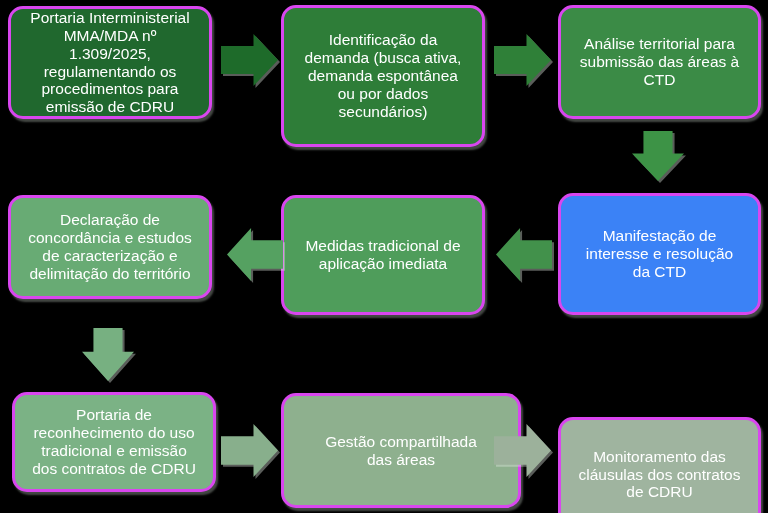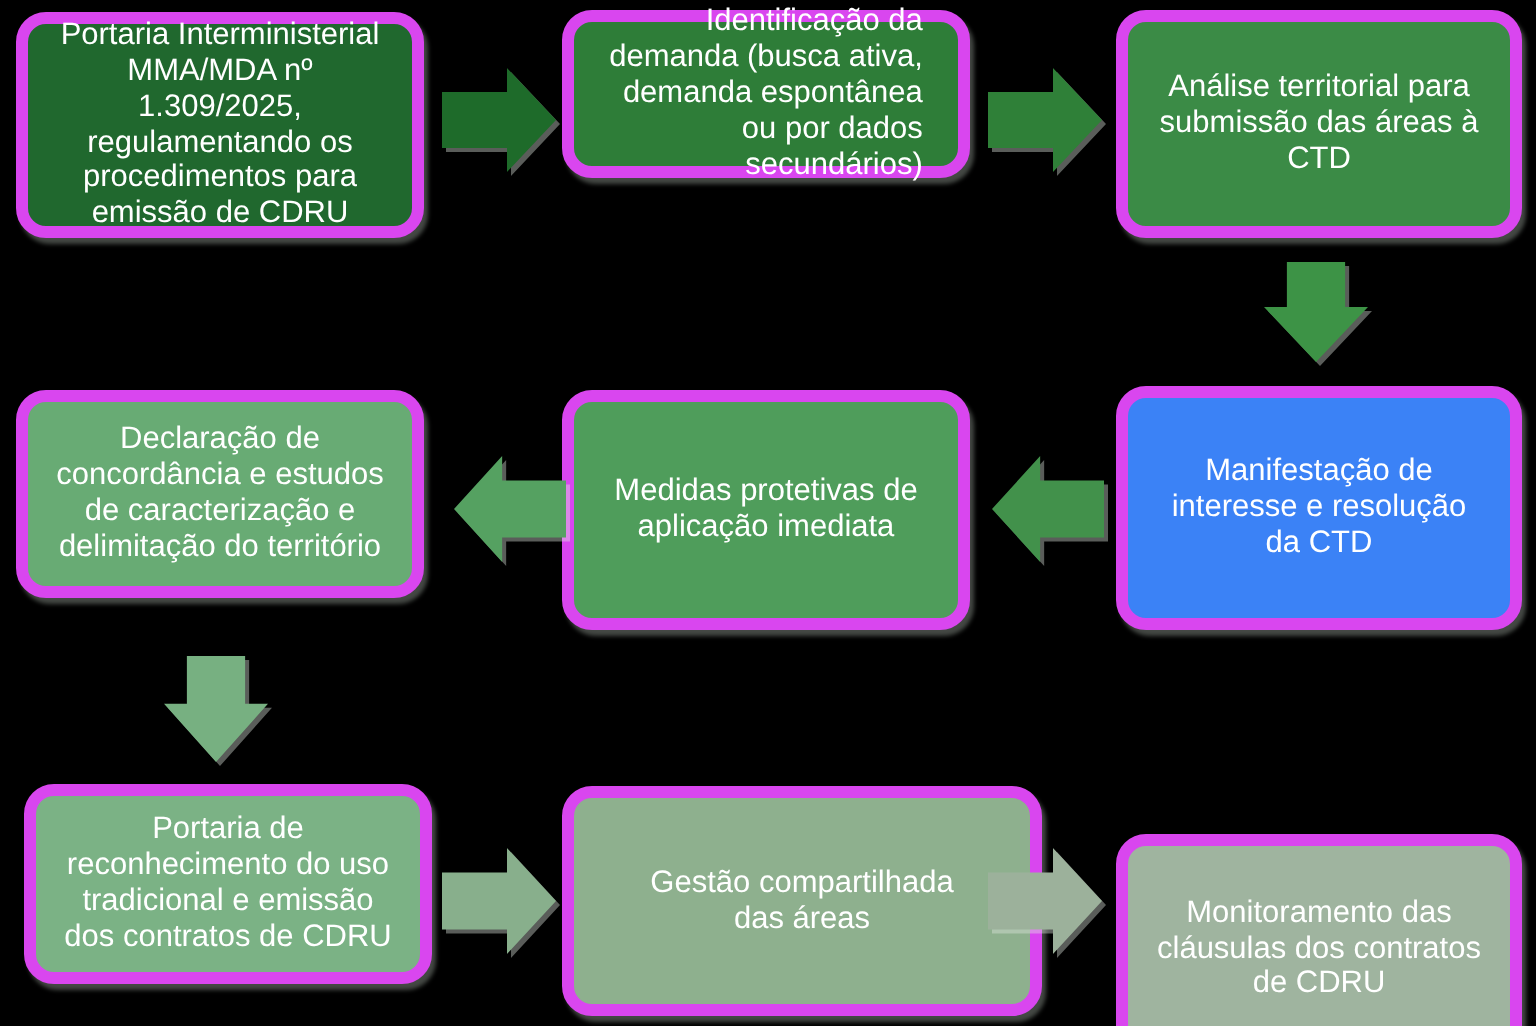--- a/index.html
+++ b/index.html
@@ -8,21 +8,21 @@
     position: relative;
     width: 768px;
     height: 513px;
     background: #000;
     overflow: hidden;
     font-family: "Liberation Sans", sans-serif;
   }
   .box {
     position: absolute;
     box-sizing: border-box;
-    border: 6px solid #d946ef;
+    border: 3px solid #d946ef;
     border-radius: 15px;
     display: flex;
     align-items: center;
     justify-content: center;
     color: #ffffff;
     text-align: center;
     font-size: 15.5px;
     line-height: 1.15;
     padding: 4px 6px;
     box-shadow: 2px 3px 2px rgba(150,160,150,0.45);
@@ -33,21 +33,21 @@
     position: absolute;
     filter: drop-shadow(2px 2px 0 rgba(225,232,225,0.4));
   }
   .arrow { width: 100%; height: 100%; }
   .arrow.right { clip-path: polygon(0 23%, 57% 23%, 57% 0, 100% 50%, 57% 100%, 57% 77%, 0 77%); }
   .arrow.left  { clip-path: polygon(100% 23%, 43% 23%, 43% 0, 0 50%, 43% 100%, 43% 77%, 100% 77%); }
   .arrow.down  { clip-path: polygon(22% 0, 78% 0, 78% 45%, 100% 45%, 50% 100%, 0 45%, 22% 45%); }
 
   
   .b1 { left: 8px;   top: 6px; width: 204px; height: 113px; }
-  .b2 { left: 281px; top: 5px; width: 204px; height: 84px; text-align: right; }
+  .b2 { left: 281px; top: 5px; width: 204px; height: 142px; }
   .b3 { left: 558px; top: 5px; width: 203px; height: 114px; }
   
   .b4 { left: 558px; top: 193px; width: 203px; height: 122px; }
   .b5 { left: 281px; top: 195px; width: 204px; height: 120px; }
   .b6 { left: 8px;   top: 195px; width: 204px; height: 104px; }
   
   .b7 { left: 12px;   top: 392px; width: 204px; height: 100px; }
   .b8 { left: 281px; top: 393px; width: 240px; height: 115px; }
   .b9 { left: 558px; top: 393px; width: 203px; height: 115px; }
 
@@ -84,21 +84,21 @@
     <span class="box-label">Análise territorial para
 submissão das áreas à
 CTD</span>
   </div>
   <div class="box b4" style="background: #3b82f6;">
     <span class="box-label">Manifestação de
 interesse e resolução
 da CTD</span>
   </div>
   <div class="box b5" style="background: rgb(79, 157, 91);">
-    <span class="box-label">Medidas protetivas de
+    <span class="box-label">Medidas tradicional de
 aplicação imediata</span>
   </div>
   <div class="box b6" style="background: rgb(104, 171, 116);">
     <span class="box-label">Declaração de
 concordância e estudos
 de caracterização e
 delimitação do território</span>
   </div>
   <div class="box b7" style="background: rgb(123, 178, 133);">
     <span class="box-label">Portaria de

